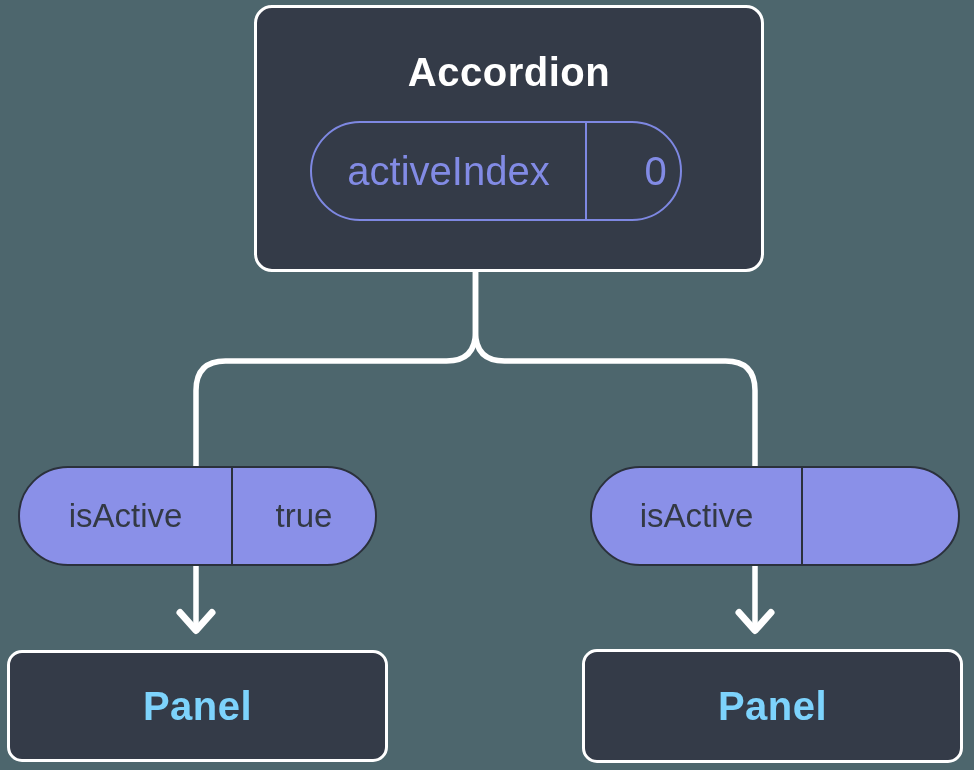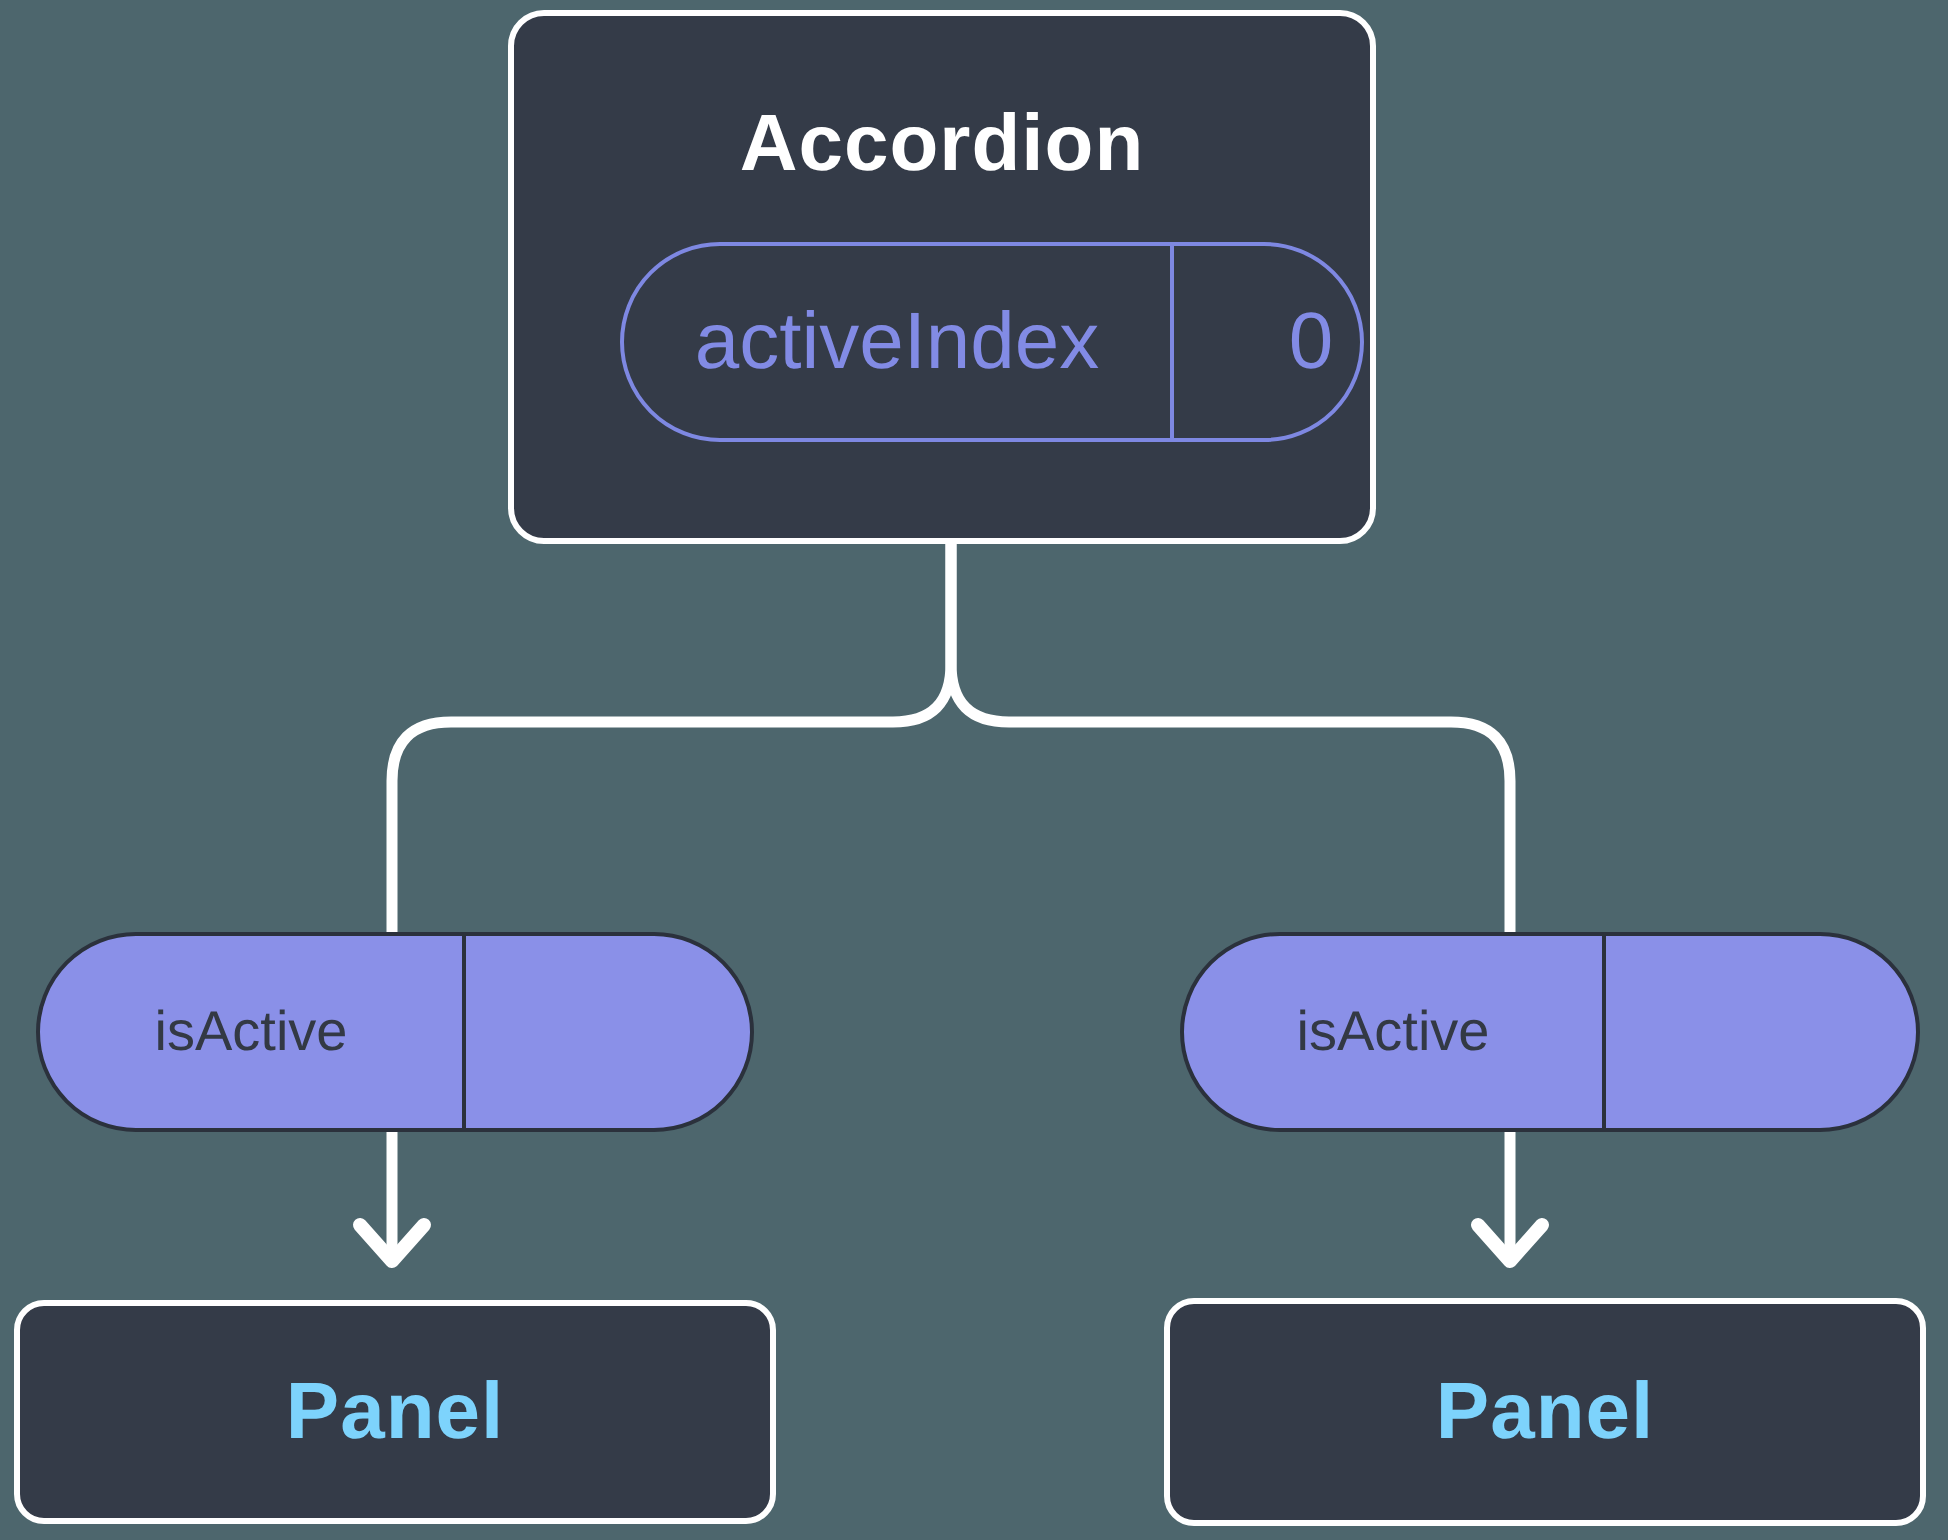--- a/index.html
+++ b/index.html
@@ -43,21 +43,21 @@
   .node {
     position: absolute;
     background: #343B48;
     border: 3px solid #FFFFFF;
     box-sizing: border-box;
     z-index: 2;
   }
   .accordion-node {
     left: 254px;
     top: 5px;
-    width: 434px;
+    width: 510px;
     height: 267px;
     border-radius: 18px;
   }
   .node-title {
     position: absolute;
     left: 0;
     width: 100%;
     text-align: center;
     color: #FFFFFF;
     font-size: 40px;
@@ -103,21 +103,21 @@
   .prop-pill {
     position: absolute;
     height: 100px;
     background: #8A90E8;
     border: 2.5px solid #2B313C;
     border-radius: 50px;
     box-sizing: border-box;
     display: flex;
     align-items: stretch;
     color: #333944;
-    font-size: 28px;
+    font-size: 33px;
     z-index: 2;
   }
   .prop-pill .pill-key {
     display: flex;
     align-items: center;
     justify-content: center;
     border-right: 2.5px solid #2B313C;
     box-sizing: border-box;
   }
   .prop-pill .pill-value {
@@ -178,20 +178,21 @@
   <div class="node accordion-node">
     <div class="node-title accordion-title">Accordion</div>
     <div class="state-pill">
       <span class="pill-key">activeIndex</span>
       <span class="pill-value">0</span>
     </div>
   </div>
 
   <div class="prop-pill prop-pill-left">
     <span class="pill-key">isActive</span>
+    <span class="pill-value">true</span>
   </div>
 
   <div class="prop-pill prop-pill-right">
     <span class="pill-key">isActive</span>
   </div>
 
   <div class="node panel-node panel-node-left">
     <span>Panel</span>
   </div>
 

